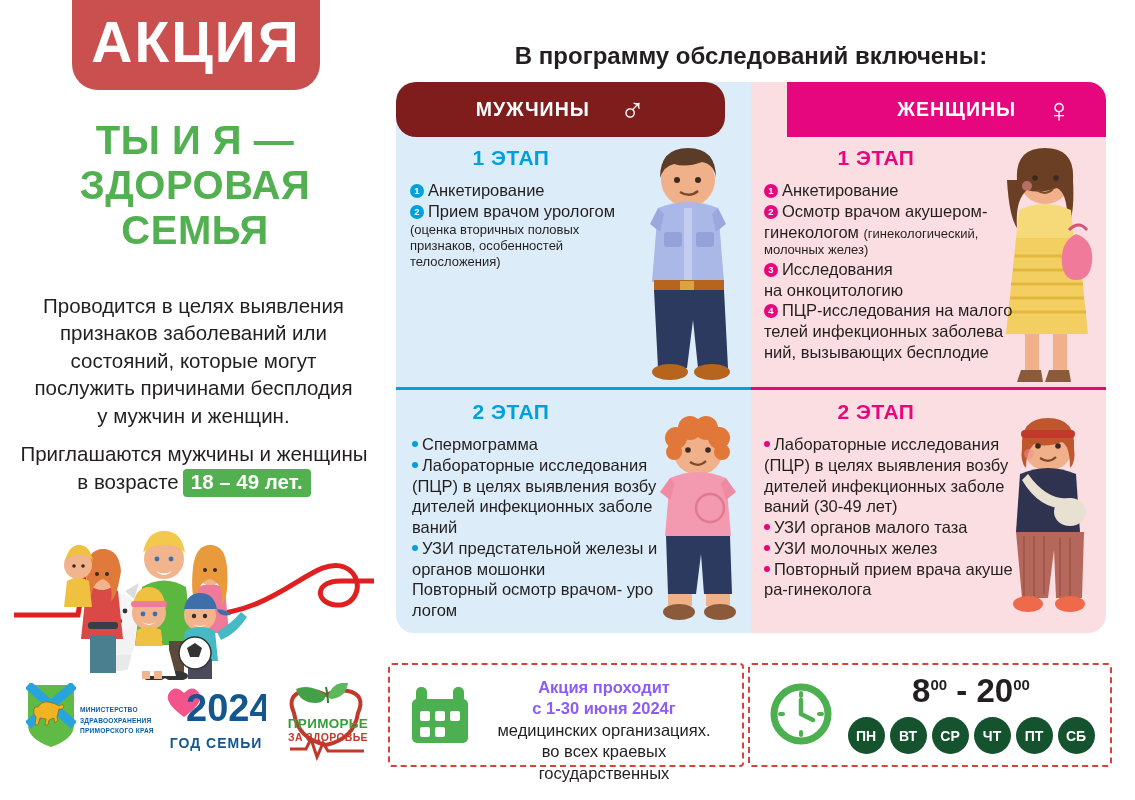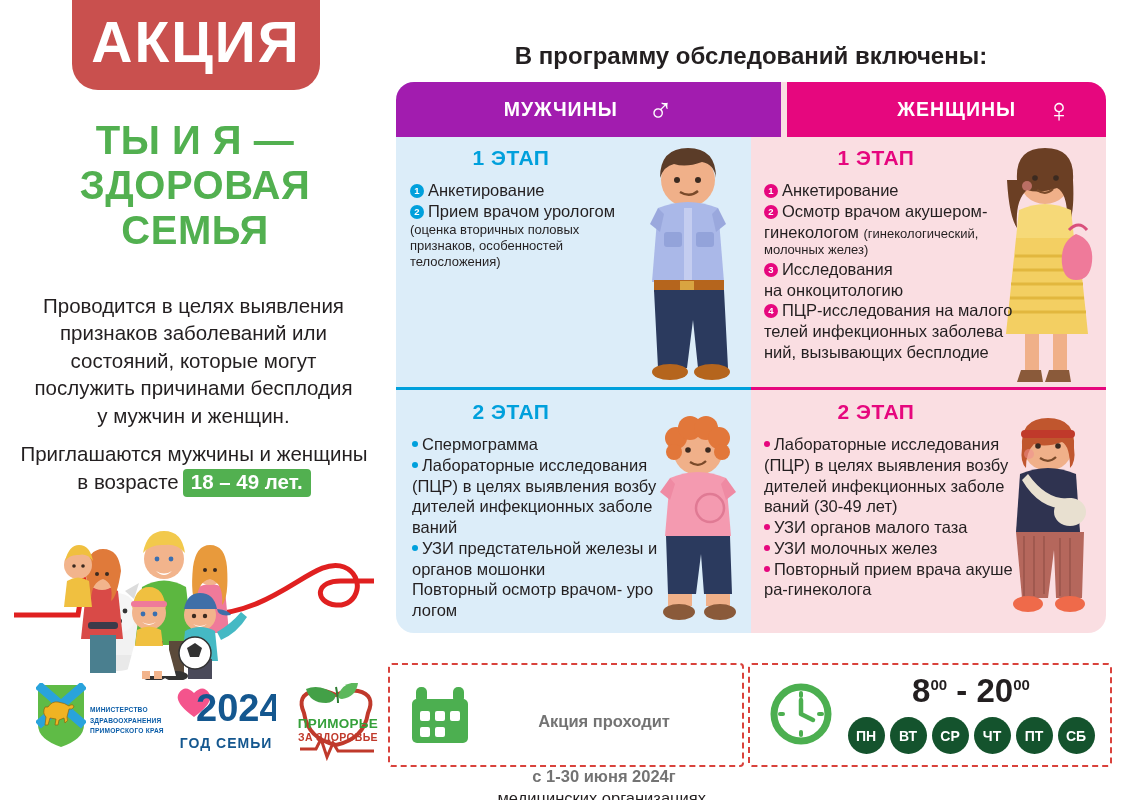--- a/index.html
+++ b/index.html
@@ -44,21 +44,21 @@
     display:inline-block;background:#52b050;color:#fff;font-weight:bold;
     padding:1px 8px 3px;border-radius:4px;margin-left:4px;
     font-size:20.5px;line-height:1.2;
   }
 
   
   .family-art{position:absolute;left:14px;top:495px;width:360px;height:185px;}
 
   
   .logo-row{position:absolute;left:26px;top:683px;width:350px;height:82px;}
-  .logo{position:absolute;top:0;height:82px;margin-left:10px;}
+  .logo{position:absolute;top:0;height:82px;}
 
   .logo-minzdrav{left:0;width:136px;}
   .minzdrav-text{
     position:absolute;left:54px;top:22px;width:84px;
     font-size:6.6px;font-weight:bold;color:#0b5da8;line-height:1.62;
     letter-spacing:.2px;
   }
   .logo-2024{left:140px;width:100px;}
   .year-label{
     position:absolute;left:0;top:52px;width:100px;text-align:center;
@@ -80,21 +80,21 @@
     border-radius:18px;overflow:hidden;
   }
   .panel-caption{
     position:absolute;left:396px;top:42px;width:710px;text-align:center;
     font-size:24px;font-weight:bold;color:#231f20;
   }
   .col-men{position:absolute;left:0;top:0;width:355px;height:551px;background:#dcedf9;}
   .col-women{position:absolute;left:355px;top:0;width:355px;height:551px;background:#fadee2;}
 
   .hdr{position:absolute;top:0;height:55px;display:flex;align-items:center;justify-content:center;gap:30px;}
-  .hdr-men{left:0;width:385px;background:#a21caf;}
+  .hdr-men{left:0;width:329px;background:#7f1d1d;border-radius:20px;}
   .hdr-women{left:355px;width:395px;background:#e6077e;margin-left:36px;}
   .hdr span.lbl{color:#fff;font-weight:bold;font-size:19.5px;letter-spacing:1px;}
   .hdr .gsym{color:#fff;font-size:34px;line-height:1;font-weight:normal;}
 
   .divider{position:absolute;top:305px;height:3px;}
   .div-men{left:0;width:355px;background:#00a0dc;}
   .div-women{left:355px;width:355px;background:#e6077e;}
 
   .stage-title{position:absolute;font-weight:bold;font-size:21px;letter-spacing:.5px;text-align:center;}
   .st-blue{color:#00a0dc;}
@@ -117,21 +117,21 @@
   .dot-b{background:#00a0dc;}
   .dot-p{background:#e6077e;}
 
   
   .foot{position:absolute;top:663px;height:100px;border:2px dashed #d9423c;border-radius:4px;}
   .foot-left{left:388px;width:352px;}
   .foot-right{left:748px;width:360px;}
 
   .cal-icon{position:absolute;left:22px;top:20px;width:56px;height:58px;}
   .foot-l-text{position:absolute;left:88px;top:12px;width:252px;text-align:center;font-size:16.5px;line-height:1.3;}
-  .green-b{color:#737373;font-weight:bold;margin-top:34px;}
+  .green-b{color:#8b5cf6;font-weight:bold;}
 
   .clock-icon{position:absolute;left:20px;top:18px;width:62px;height:62px;}
   .hours{position:absolute;left:96px;top:8px;width:250px;text-align:center;font-weight:bold;font-size:33px;color:#231f20;line-height:1.1;}
   .hours sup{font-size:15px;vertical-align:super;}
   .days{position:absolute;left:90px;top:52px;width:262px;display:flex;gap:5px;justify-content:center;}
   .day{
     width:37px;height:37px;border-radius:50%;background:#14532d;color:#fff;
     font-weight:bold;font-size:14px;display:flex;align-items:center;justify-content:center;
   }
 </style>

